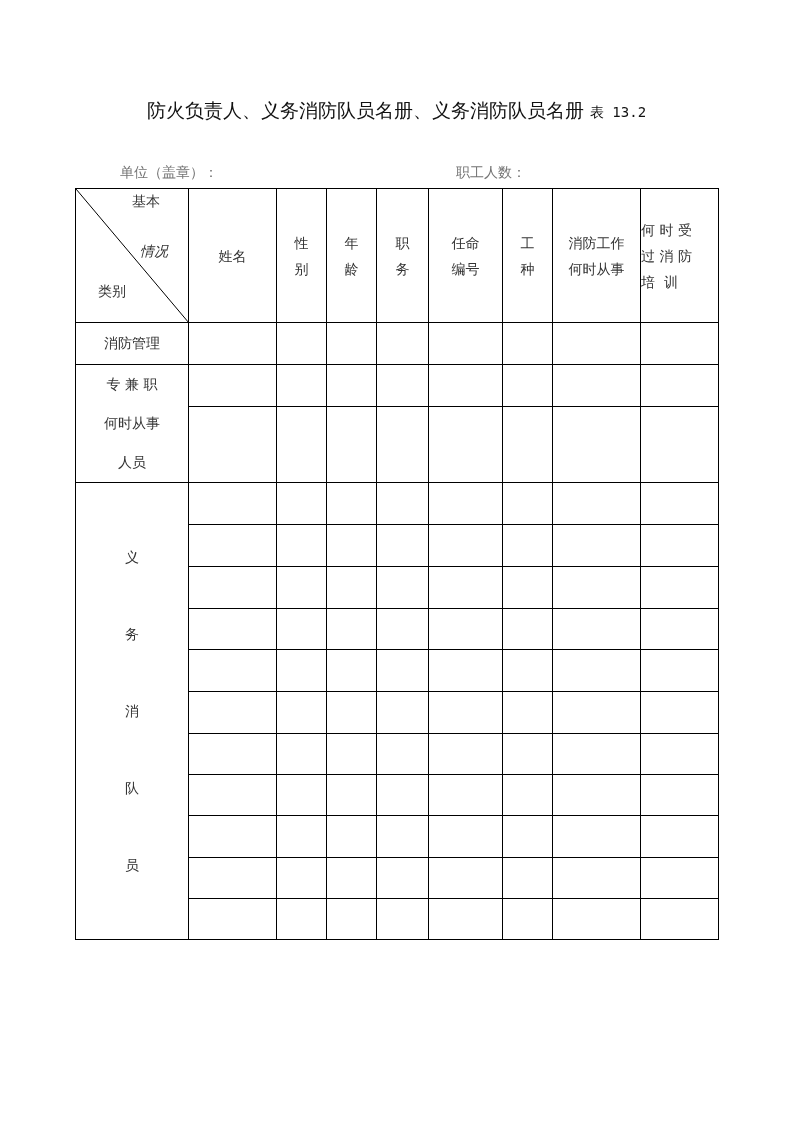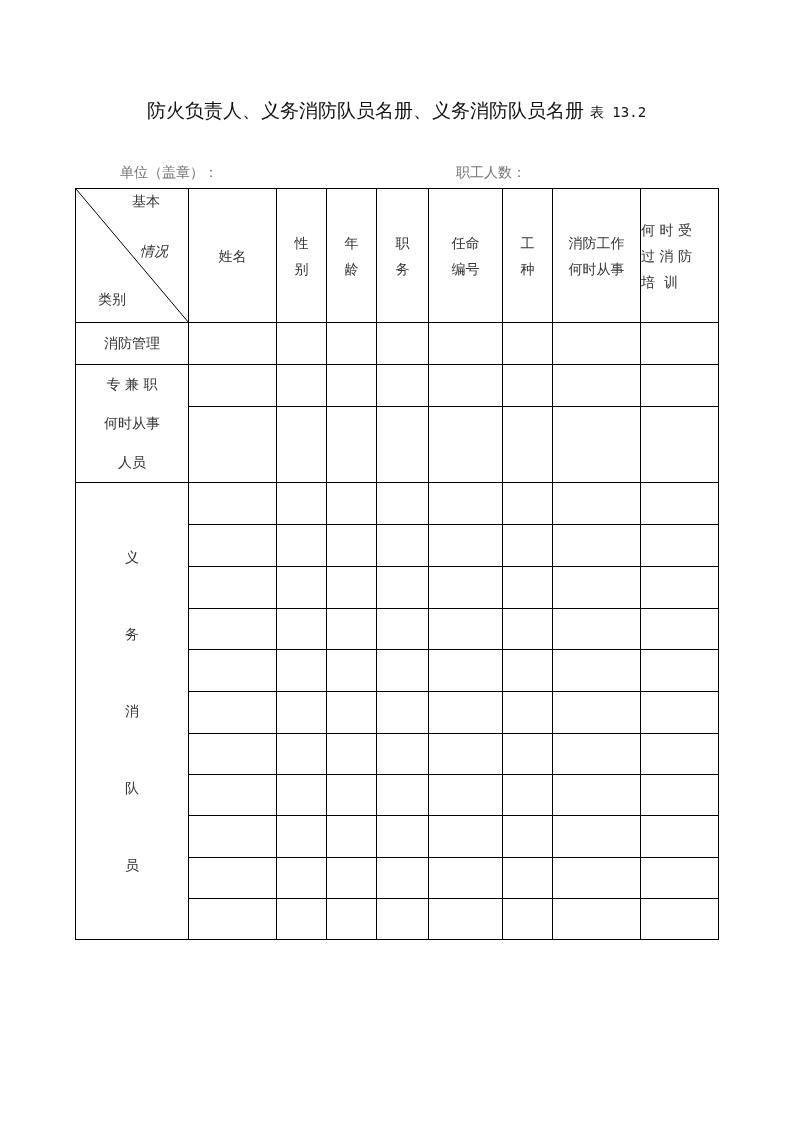--- a/index.html
+++ b/index.html
@@ -6,21 +6,21 @@
   body { width:793px; height:1122px; position:relative; font-family:"DejaVu Serif","Liberation Serif",serif; color:#222; }
   .title { position:absolute; left:0; top:98px; width:793px; text-align:center; font-family:"DejaVu Sans","Liberation Sans",sans-serif; font-size:19px; color:#111; }
   .title .tag { font-size:14px; margin-left:6px; font-family:"DejaVu Sans Mono","Liberation Mono",monospace; }
   .meta { position:absolute; top:164px; font-size:14px; color:#737373; }
   table.grid { position:absolute; left:75px; top:188px; border-collapse:collapse; table-layout:fixed; }
   table.grid td { border:1.3px solid #000; padding:0; text-align:center; vertical-align:middle; font-size:14px; color:#333; }
   .diag { position:relative; }
   .diag svg { position:absolute; left:0; top:0; }
   .diag .t1 { position:absolute; left:56px; top:4px; }
   .diag .t2 { position:absolute; left:64px; top:54px;font-style:italic; }
-  .diag .t3 { position:absolute; left:22px; top:94px;margin-top:8px; }
+  .diag .t3 { position:absolute; left:22px; top:94px; }
   .hdr-line { display:block; line-height:26px; }
   .cat-mgmt span { display:block; line-height:39px; }
   .cat-vol span { display:block; line-height:77px; }
 </style>
 </head>
 <body>
 
 <div class="title">
   <span>防火负责人、义务消防队员名册、义务消防队员名册</span><span class="tag">表 13.2</span>
 </div>

